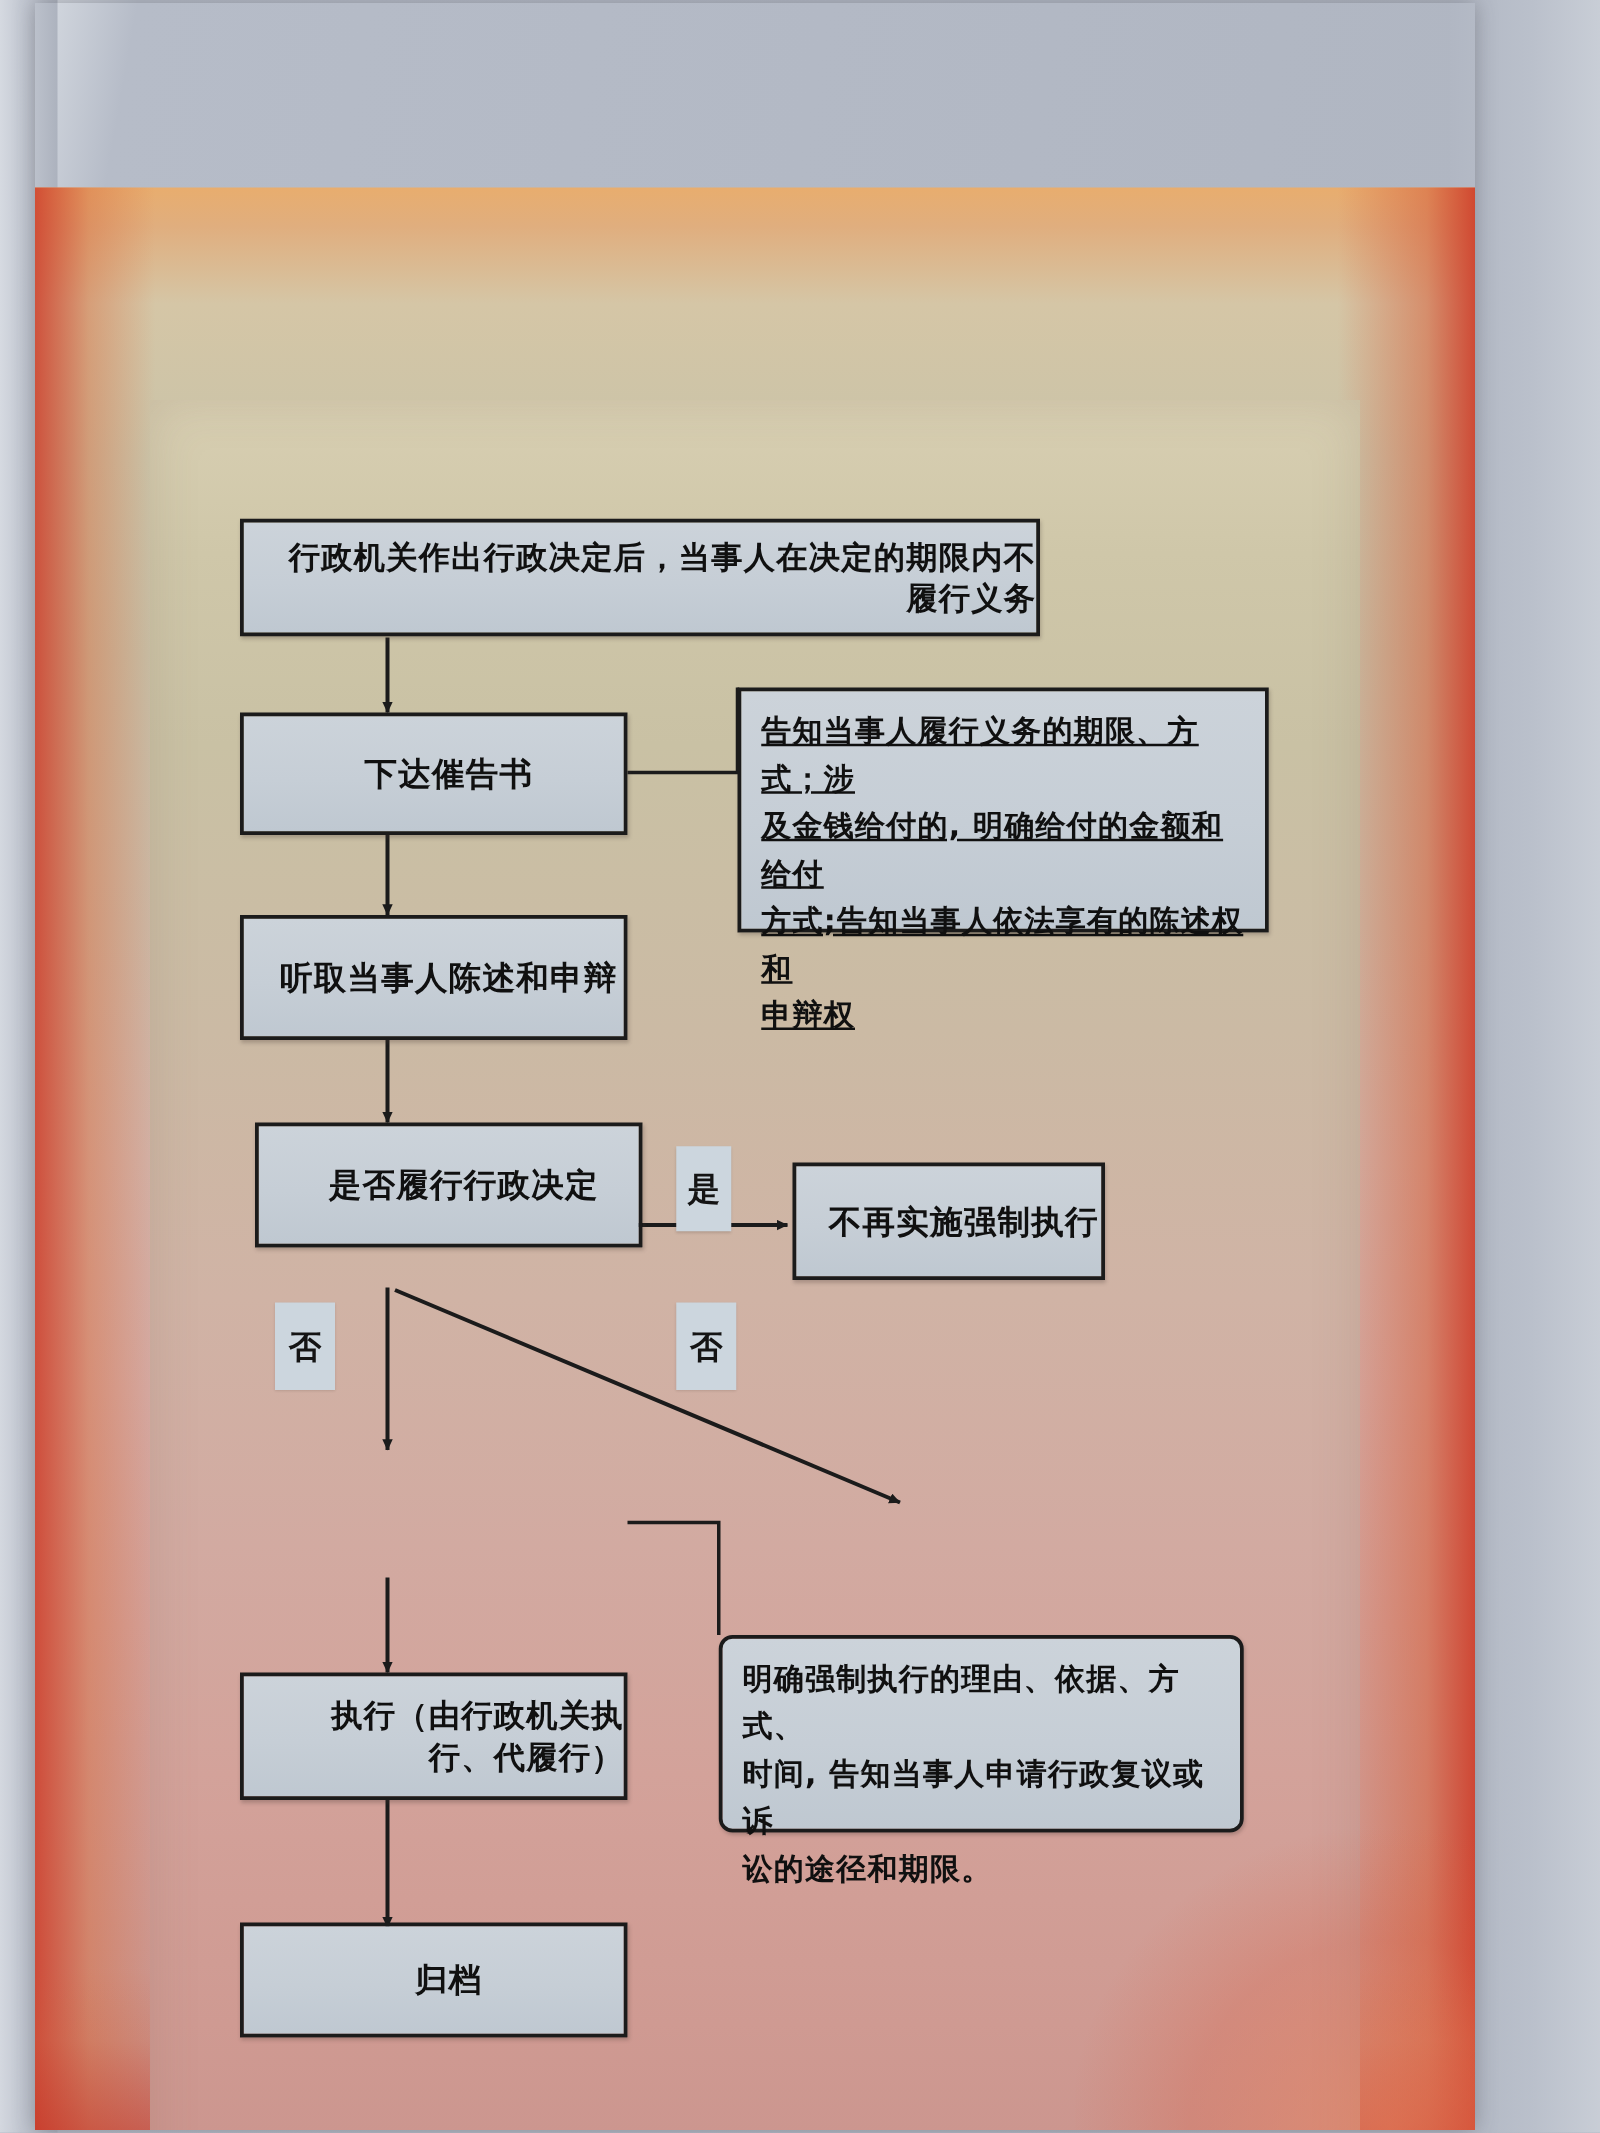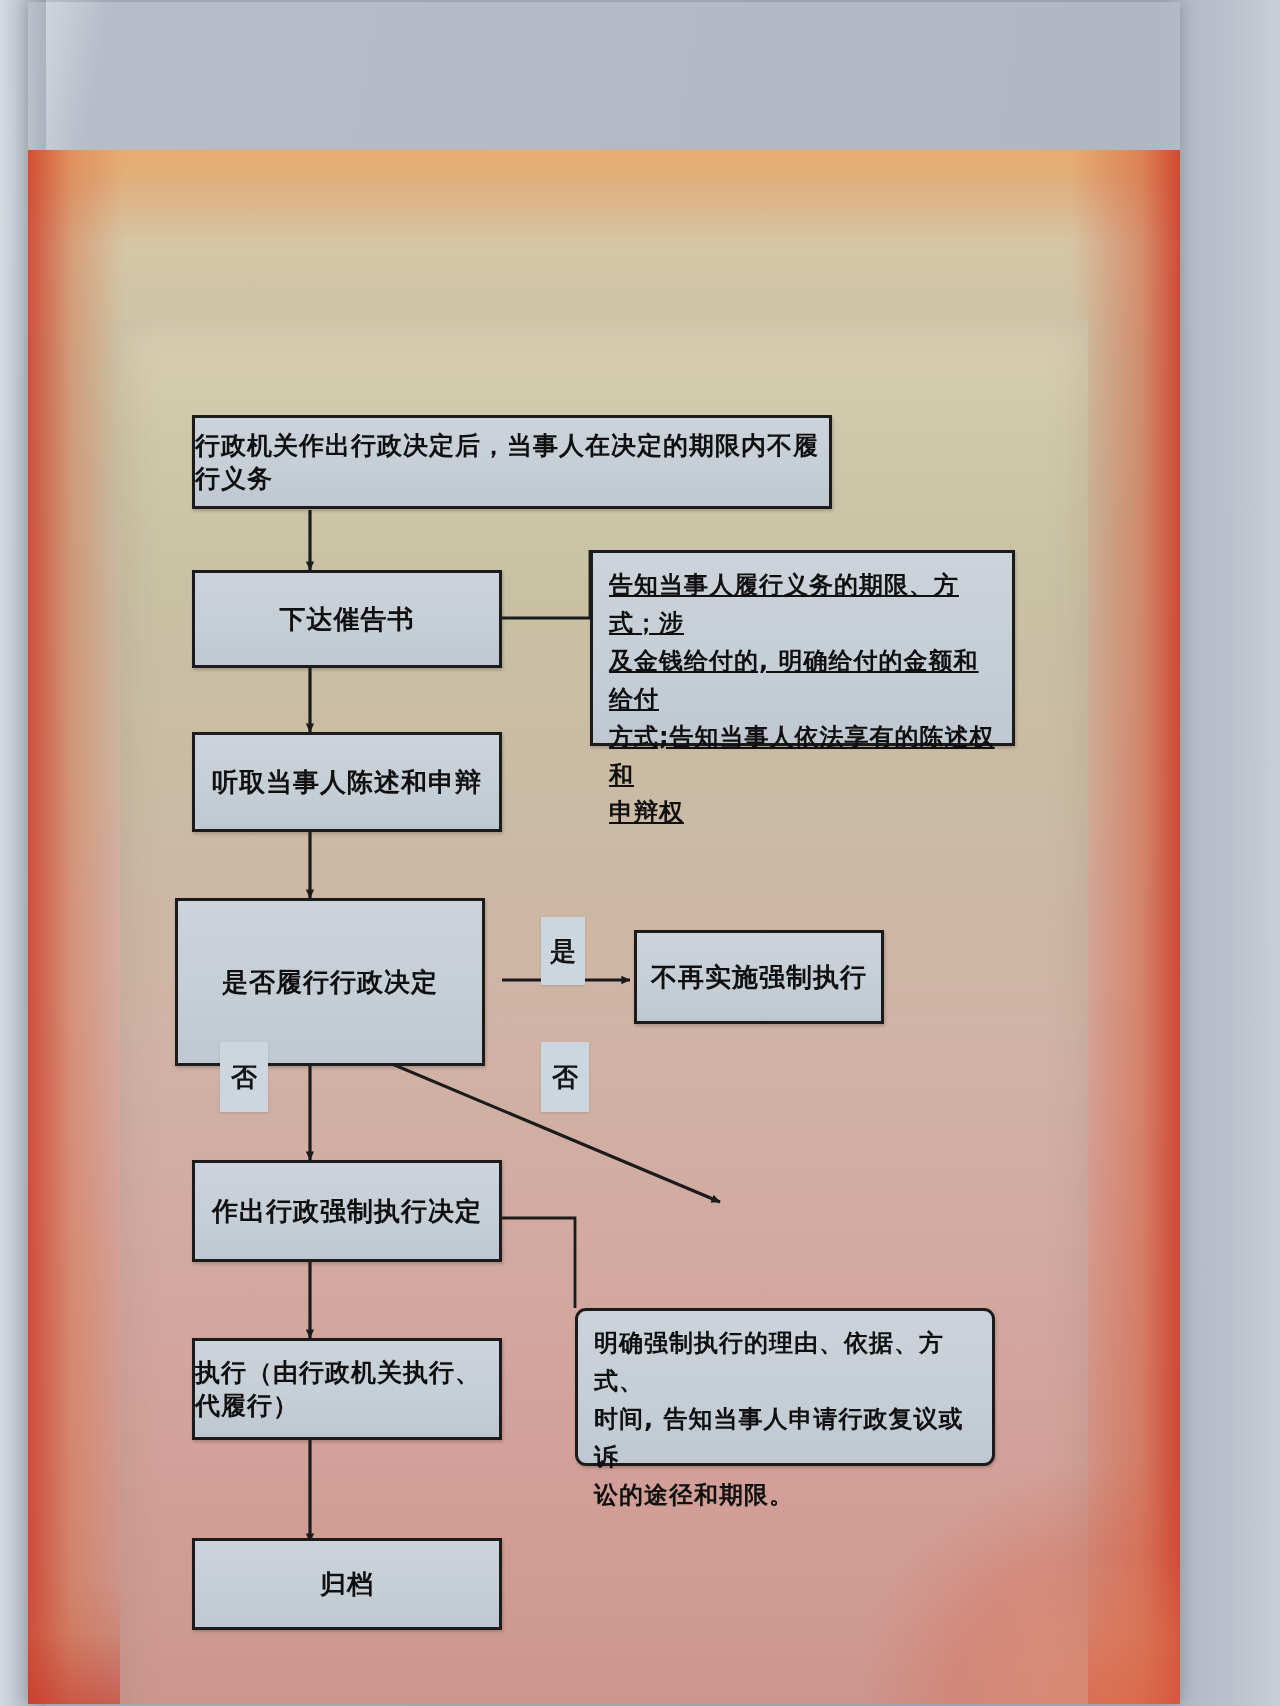--- a/index.html
+++ b/index.html
@@ -119,25 +119,26 @@
       #cf9a92 85%, #c7908a 100%);
     box-shadow:inset 0 0 40px rgba(120,95,80,.18);
   }
   
   #flow{ position:absolute; left:0; top:0; width:968px; height:1528px; }
   .node{
     position:absolute;
     background:linear-gradient(180deg,#ccd3da 0%,#c6ced6 55%,#bfc8d1 100%);
     border:3px solid #1b1b1b;
     display:flex; align-items:center; justify-content:center;
-    text-align:left;
+    text-align:right;
     color:#101010;
     font-weight:bold;
     letter-spacing:1px;
     box-shadow:1px 2px 3px rgba(70,55,50,.28);
+    padding-left:24px;
   }
   .node.para{
     display:block;
     padding:14px 14px 10px 16px;
     text-align:left;
     line-height:1.58;
     font-weight:bold;
   }
   .lbl{
     position:absolute;
@@ -208,25 +209,24 @@
 
           <div class="node para" style="left:470px; top:230px; width:425px; height:196px; font-size:24px;text-decoration:underline;">
             <div>告知当事人履行义务的期限、方式；涉</div>
             <div>及金钱给付的, 明确给付的金额和给付</div>
             <div>方式;告知当事人依法享有的陈述权和</div>
             <div>申辩权</div>
           </div>
 
           <div class="node" style="left:72px; top:412px; width:310px; height:100px; font-size:26px;font-family:Liberation Serif, serif;">听取当事人陈述和申辩</div>
 
-          <div class="node" style="left:55px; top:578px; width:310px; height:168px; font-size:26px;">是否履行行政决定</div>
+          <div class="node" style="left:84px; top:578px; width:310px; height:100px; font-size:26px;">是否履行行政决定</div>
 
           <div class="node" style="left:514px; top:610px; width:250px; height:94px; font-size:26px;">不再实施强制执行</div>
 
-          <div class="node" style="left:72px; top:840px; width:310px; height:102px; font-size:26px;">作出行政强制执行决定</div>
 
 
           <div class="node para" style="left:455px; top:988px; width:420px; height:158px; font-size:24px; display:block;border-radius:11px;">
             <div>明确强制执行的理由、依据、方式、</div>
             <div>时间, 告知当事人申请行政复议或诉</div>
             <div>讼的途径和期限。</div>
           </div>
 
           <div class="node" style="left:72px; top:1018px; width:310px; height:102px; font-size:25px;">执行（由行政机关执行、代履行）</div>
 

